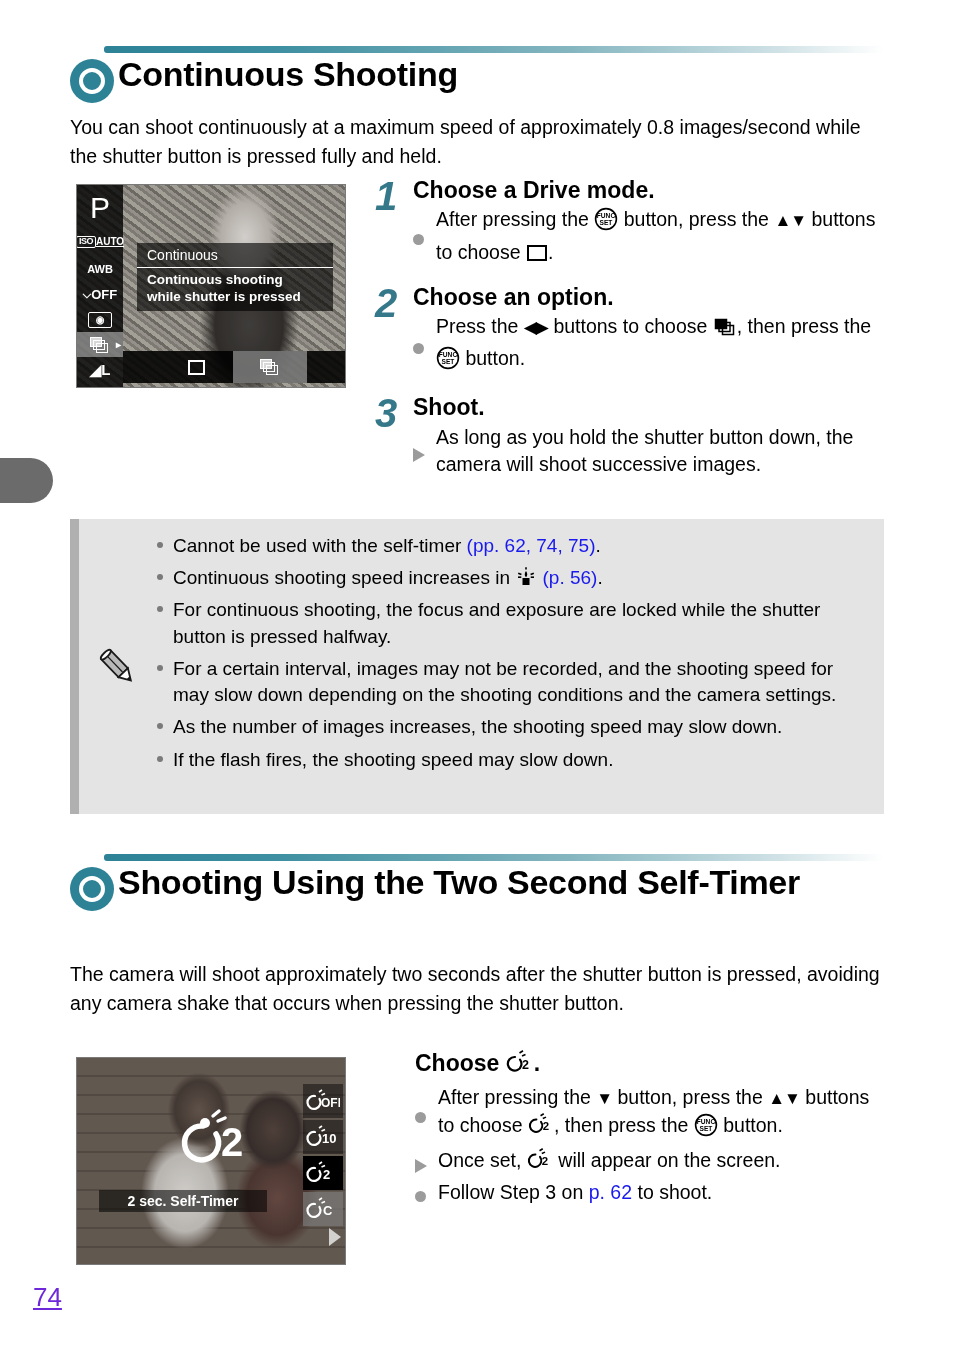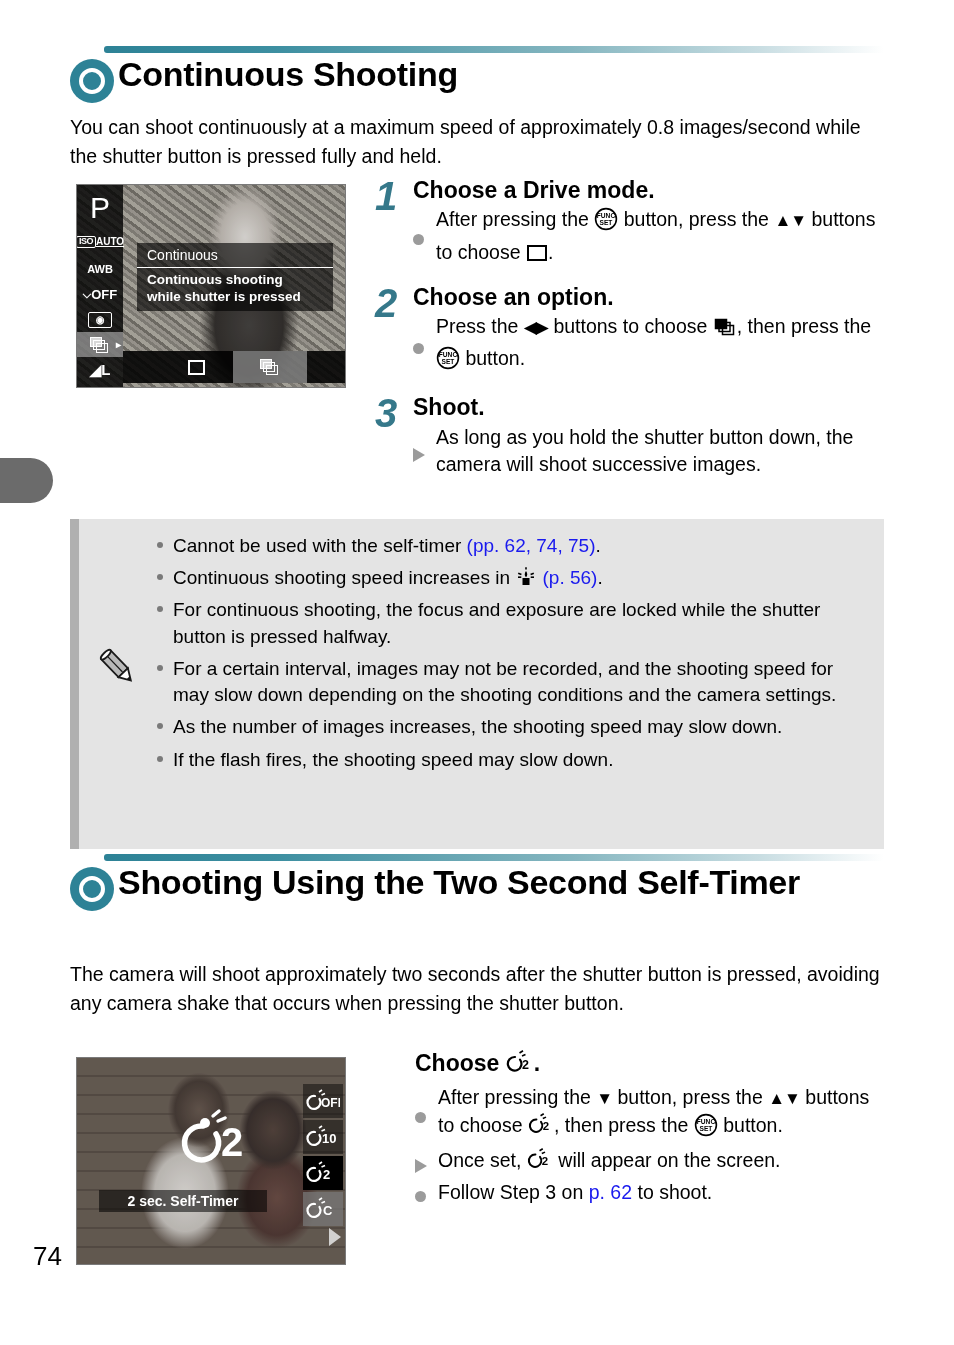--- a/index.html
+++ b/index.html
@@ -380,23 +380,24 @@
     border-radius: 50%;
     background: #7a7a7a;
   }
   .note-text { flex: 1 1 auto; }
   .lnk { color: #1a1aee; }
 
   
   .page-num {
     position: absolute;
     left: 33px;
-    top: 1241px;
+    top: 1282px;
     font-size: 26px;
-    color: #000000;
+    color: #6d28d9;
+    text-decoration: underline;
   }
 
   
   .key-funcset {
     display: inline-block;
     vertical-align: -5px;
   }
   .inline-sq {
     display: inline-block;
     width: 20px; height: 16px;
@@ -547,21 +548,21 @@
         <div class="bullet-row">
           <span class="bul">
               <span class="tri"></span>
             </span>
           <span class="bul-text">As long as you hold the shutter button down, the camera will shoot successive images.</span>
         </div>
       </div>
     </div>
   </div>
 
-  <div class="notes" style="top:519px; height:330px;justify-content:space-between;">
+  <div class="notes" style="top:519px; height:295px;justify-content:space-between;">
     <div class="notes-bar"></div>
     <div class="notes-icon-col">
       <span class="pencil">
         <svg width="46" height="46" viewBox="0 0 46 46">
           <g transform="rotate(-44 23 23)">
             <rect x="17" y="5" width="13" height="25" fill="#b9b9b9" stroke="#1a1a1a" stroke-width="1.8"></rect>
             <line x1="23.5" y1="6" x2="23.5" y2="29" stroke="#1a1a1a" stroke-width="1.2"></line>
             <ellipse cx="23.5" cy="5" rx="6.5" ry="2.4" fill="#fdfdfd" stroke="#1a1a1a" stroke-width="1.8"></ellipse>
             <polygon points="17,30 30,30 23.5,41" fill="#ffffff" stroke="#1a1a1a" stroke-width="1.8"></polygon>
             <polygon points="21,37 26,37 23.5,41" fill="#1a1a1a"></polygon>

